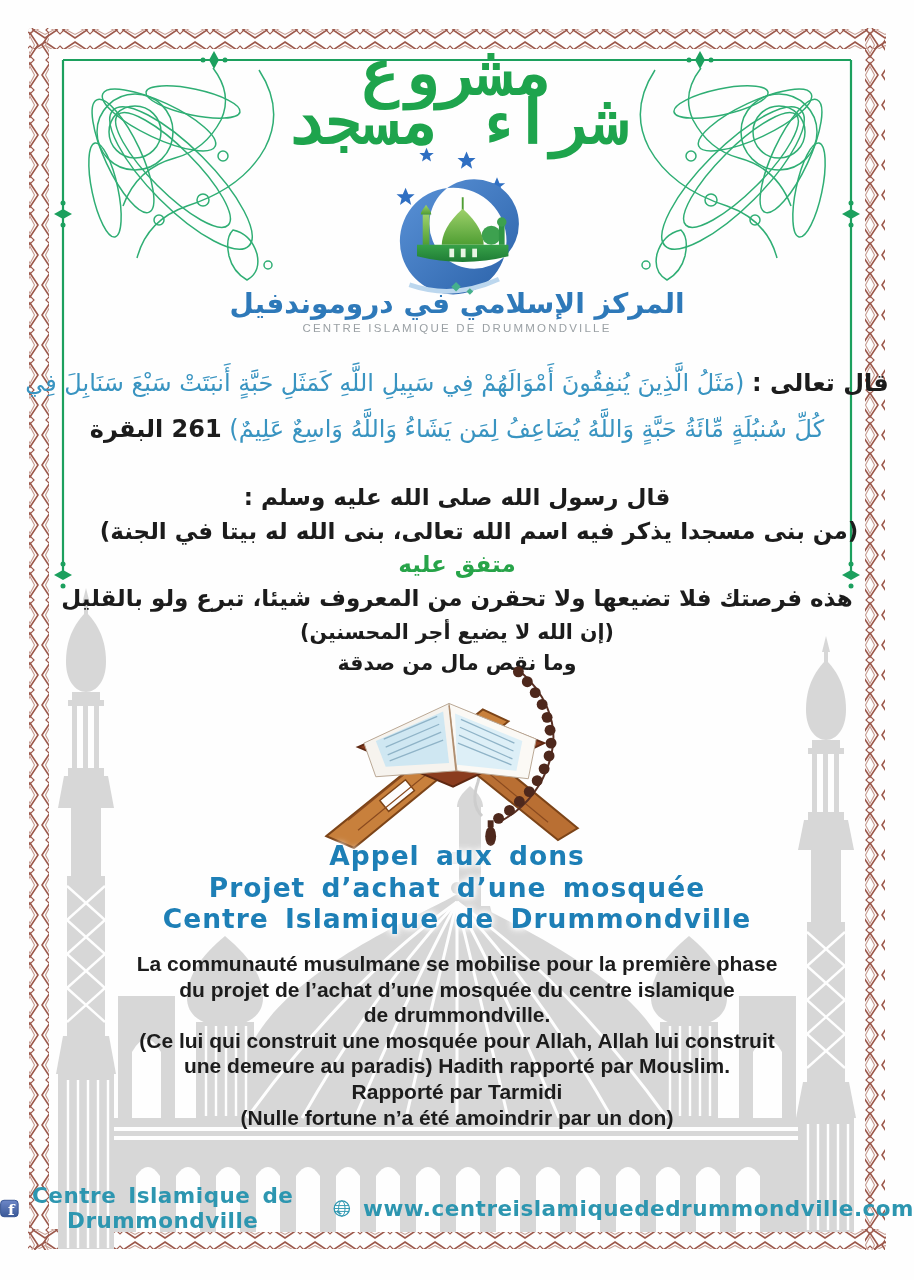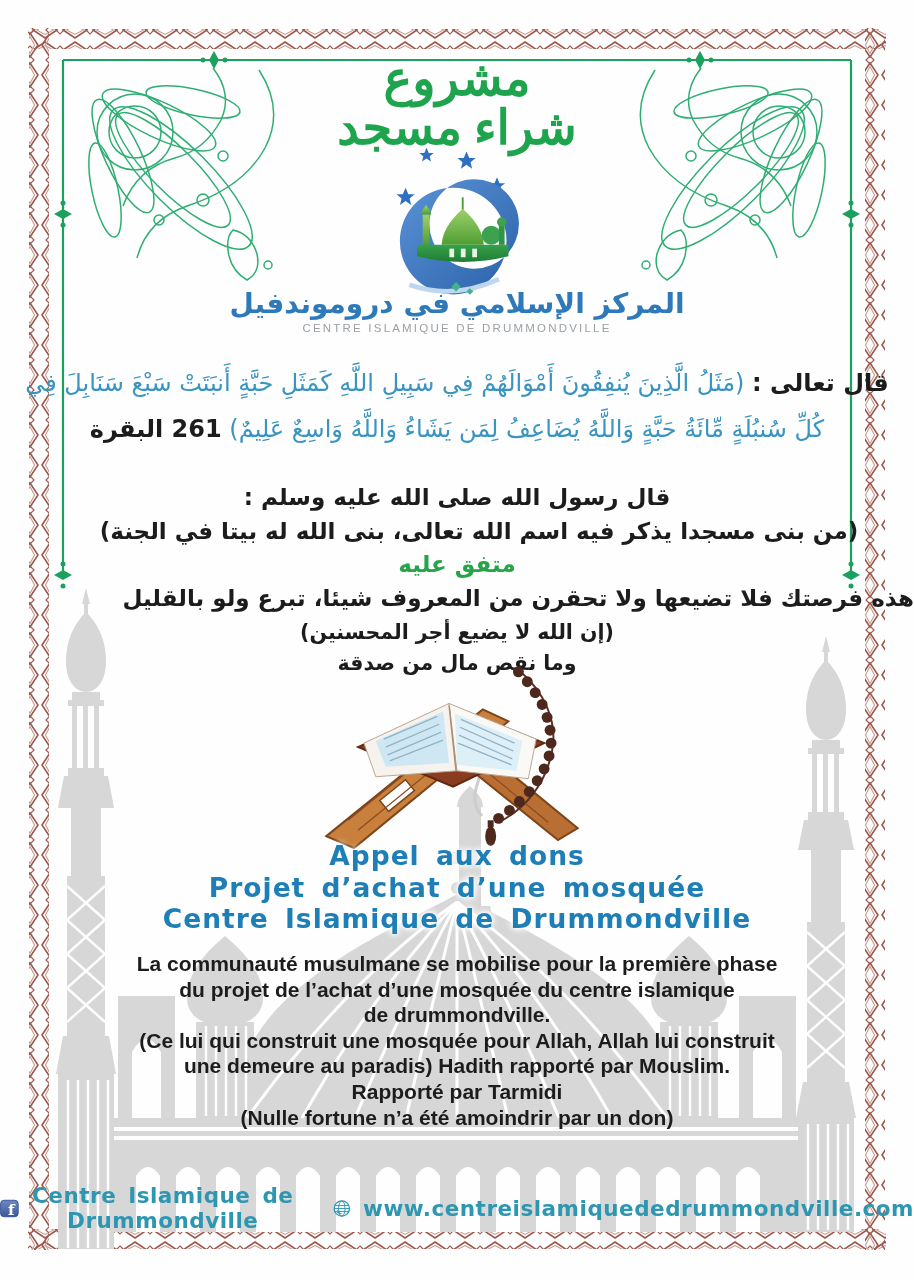--- a/index.html
+++ b/index.html
@@ -7,37 +7,37 @@
     position:relative;width:914px;height:1280px;background:#fefefe;overflow:hidden;
     font-family:"DejaVu Sans","Liberation Sans",sans-serif;
   }
   .layer{position:absolute;inset:0;}
   #border-layer{z-index:0;}
   #watermark-layer{z-index:1;}
   .content{position:absolute;inset:0;z-index:2;}
   .cblock{position:absolute;left:0;right:0;text-align:center;}
 
   .calligraphy{
-    top:54px;font-size:48px;line-height:49px;font-weight:700;
-    color:var(--green-calligraphy);font-family:Liberation Serif, serif;
+    top:54px;font-size:63px;line-height:49px;font-weight:700;
+    color:var(--green-calligraphy);font-family:Liberation Mono, monospace;
   }
   .logo-wrap{top:142px;display:flex;justify-content:center;}
   .logo-ar{top:287px;font-size:28px;font-weight:700;color:var(--logo-blue);direction:rtl;}
   .logo-en{top:322px;font-size:11.5px;letter-spacing:2.2px;color:var(--logo-gray);font-weight:500;
     font-family:"Liberation Sans",sans-serif;}
 
   .verse{top:360px;direction:rtl;color:var(--verse-blue);}
   .verse .vline{font-size:24px;line-height:46px;white-space:nowrap;font-weight:500;}
   .ink{color:var(--text-black);font-weight:600;}
 
   .hadith{top:480px;direction:rtl;color:var(--text-black);font-weight:700;}
   .hadith-intro{font-size:23px;line-height:34px;}
   .hadith-text{font-size:23px;line-height:34px;white-space:nowrap;padding-left:44px;}
   .hadith-grading{font-size:23px;line-height:33px;color:var(--green-accent);}
-  .hadith-exhort{font-size:23px;line-height:35px;white-space:nowrap;text-align:right;}
+  .hadith-exhort{font-size:23px;line-height:35px;white-space:nowrap;}
   .hadith-q2{font-size:20.5px;line-height:32px;}
   .hadith-q3{font-size:20.5px;line-height:31px;}
 
   .quran-wrap{top:652px;display:flex;justify-content:center;}
 
   .appeal{
     top:840px;font-size:26.5px;line-height:31.5px;font-weight:700;color:var(--heading-blue);
     letter-spacing:1px;word-spacing:6px;
     text-shadow:0 0 4px #fff,0 0 7px #fff,0 0 10px #fff;
   }

